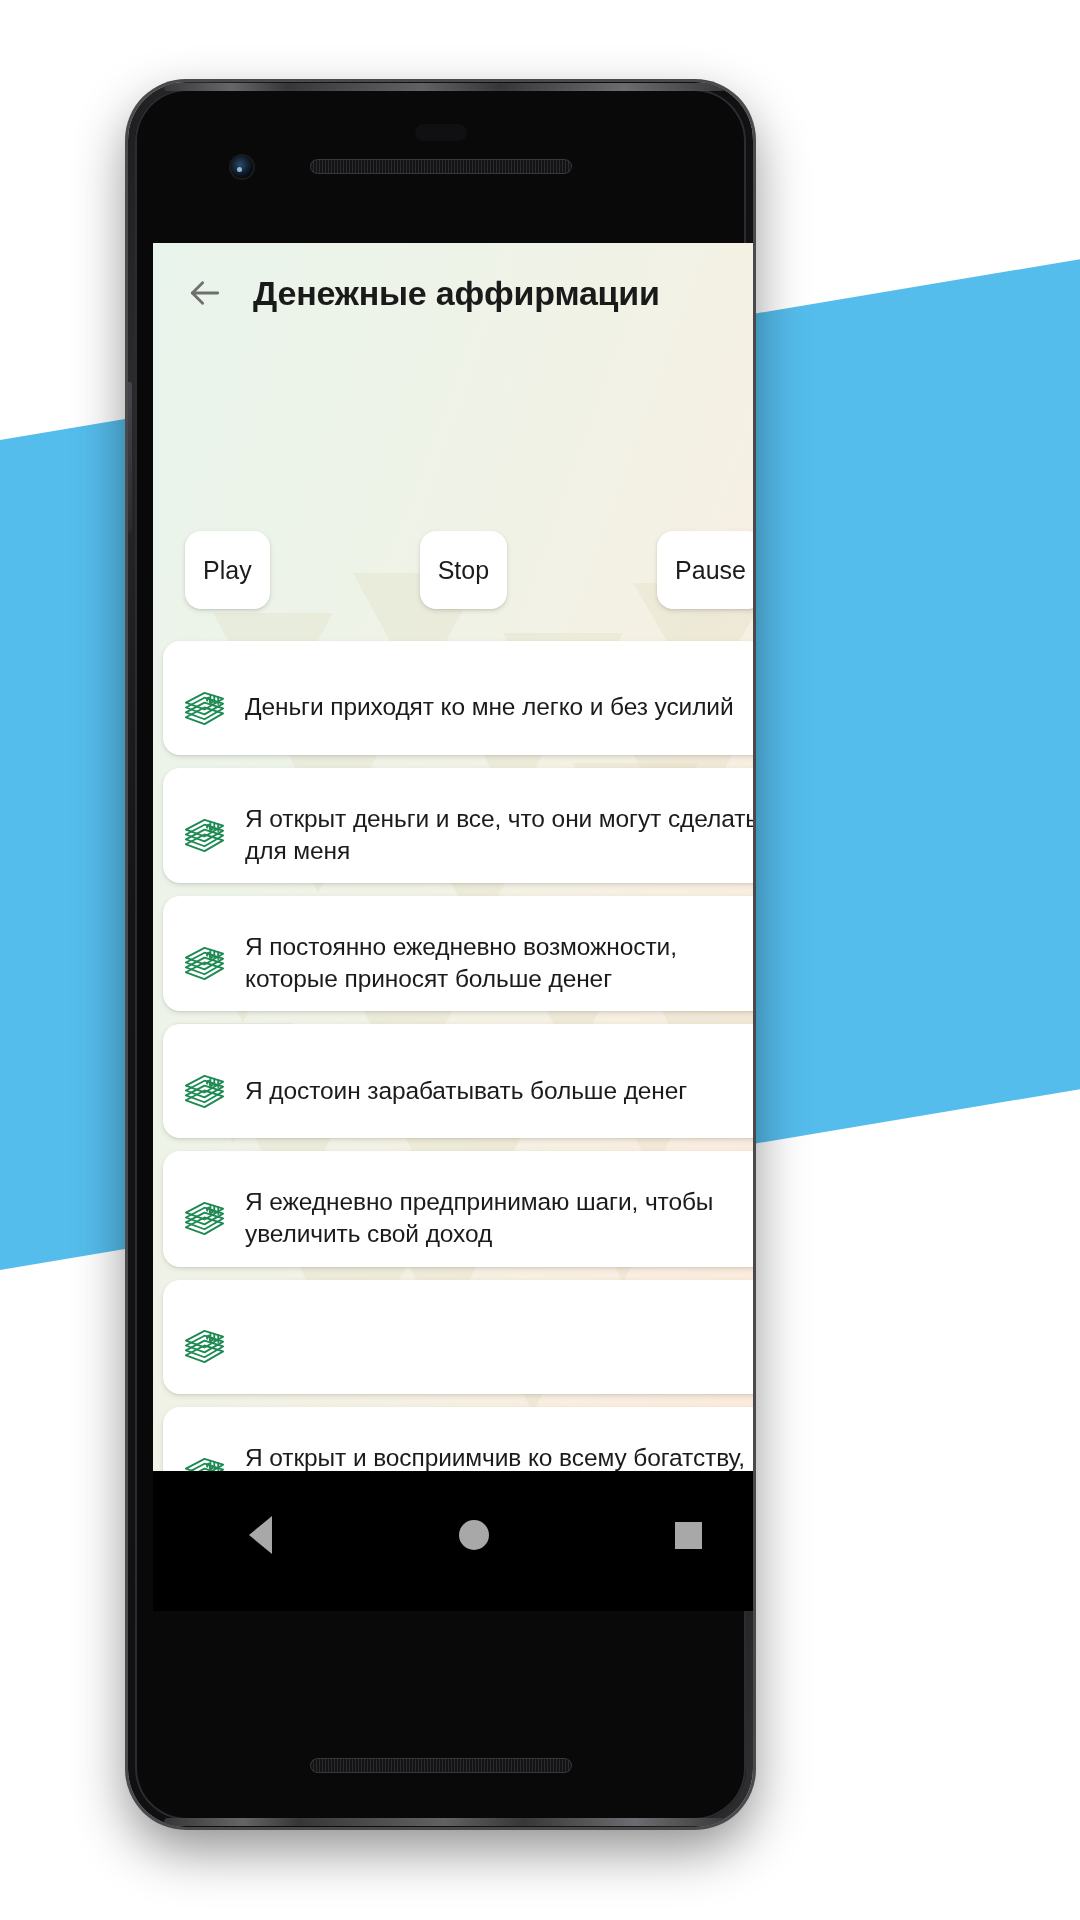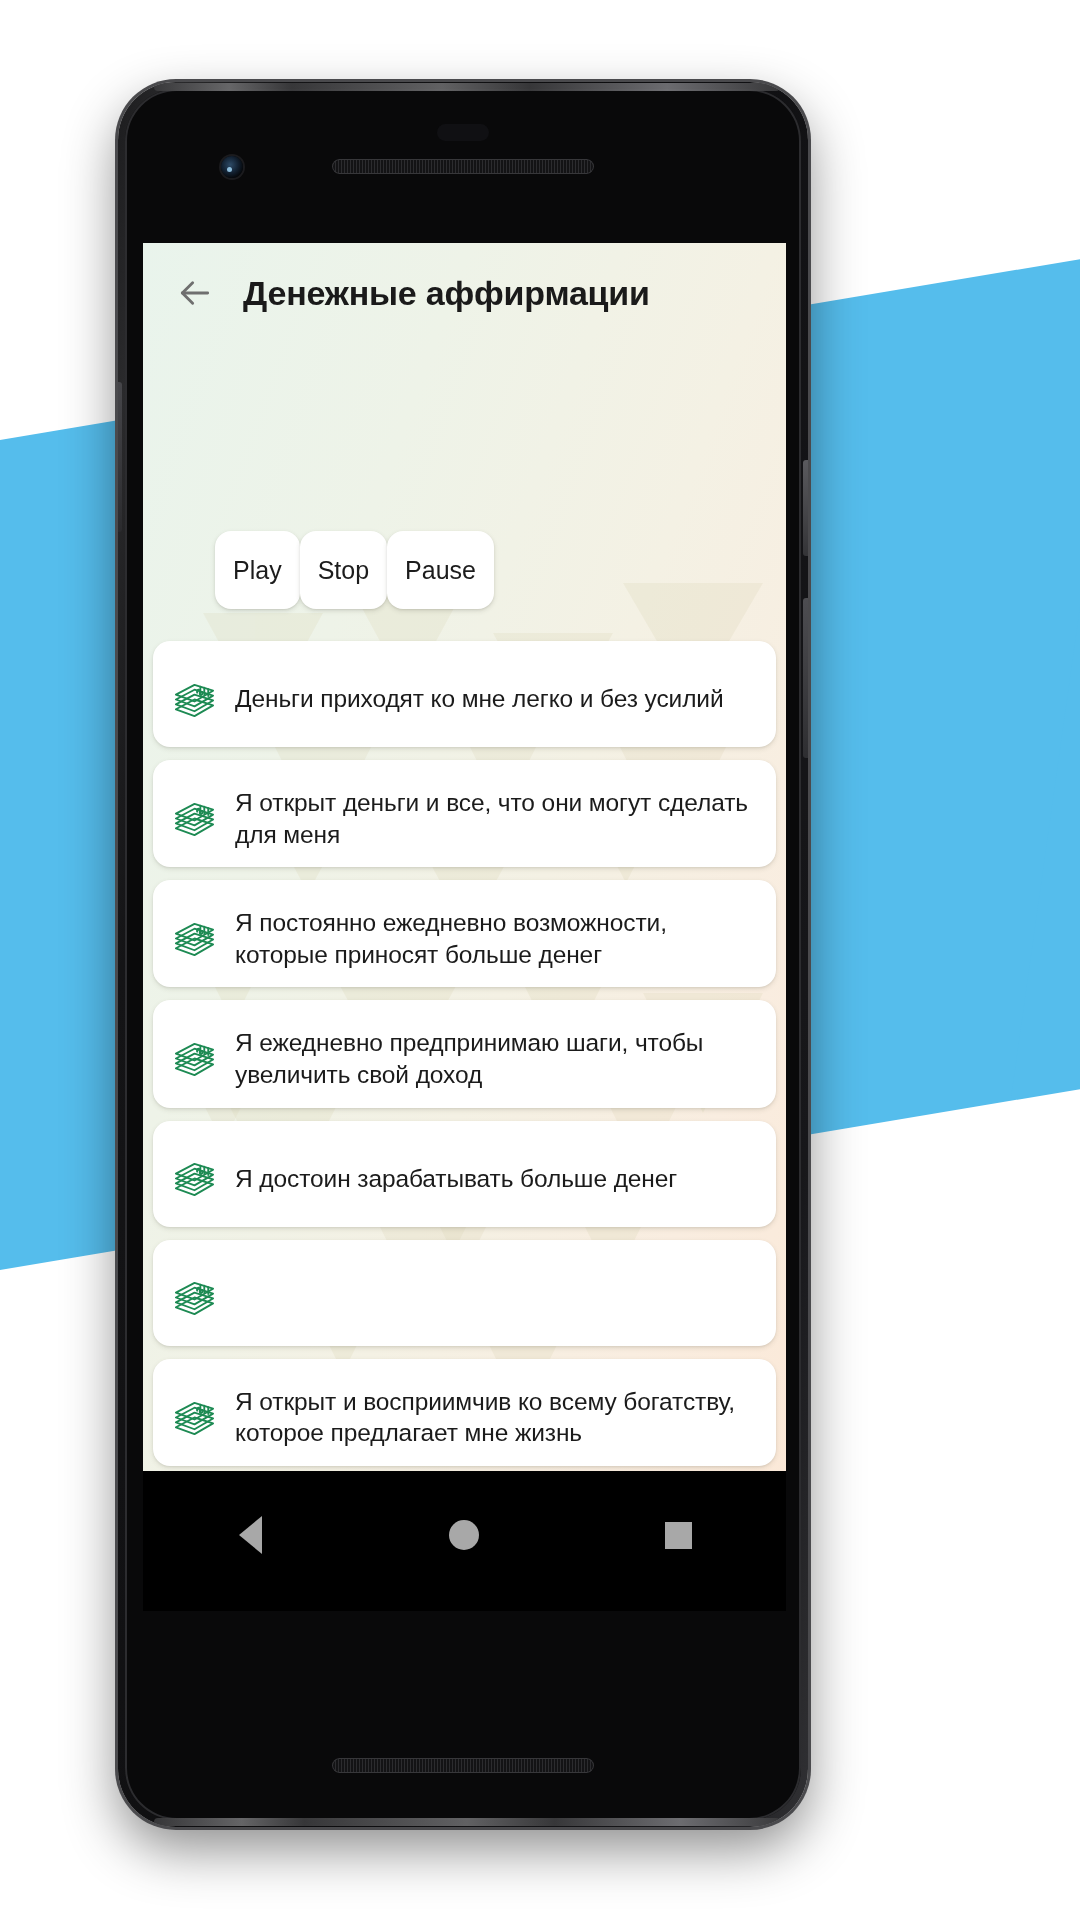--- a/index.html
+++ b/index.html
@@ -71,23 +71,23 @@
     width: 1400px;
     height: 700px;
     background: #ffffff;
     transform: skewY(-9.5deg);
     transform-origin: left top;
   }
 
   
   .phone {
     position: absolute;
-    left: 118px;
+    left: 128px;
     top: 82px;
-    width: 690px;
+    width: 625px;
     height: 1745px;
     border-radius: 58px;
     background: linear-gradient(100deg, #1c1c1e 0%, #2a2a2c 6%, #141416 16%, #0c0c0e 50%, #17171a 88%, #313134 100%);
     box-shadow:
       0 0 0 3px #4a4a4d,
       0 22px 54px rgba(0,0,0,0.45);
     overflow: hidden;
   }
   .phone-inner-bezel {
     position: absolute;
@@ -258,21 +258,22 @@
     letter-spacing: -0.2px;
     white-space: nowrap;
   }
 
   
   .controls {
     position: relative;
     z-index: 3;
     margin-top: 188px;
     display: flex;
-    padding: 0 72px;
+    justify-content: space-between;
+    padding: 0 32px;
   }
   .ctrl-btn {
     min-width: 80px;
     height: 78px;
     padding: 0 18px;
     background: #ffffff;
     border: none;
     border-radius: 16px;
     font-family: "Liberation Sans", sans-serif;
     font-size: 25px;
@@ -290,21 +291,21 @@
     z-index: 3;
     margin-top: 32px;
     padding: 0 10px 14px 10px;
     display: flex;
     flex-direction: column;
     gap: 13px;
   }
   .card {
     background: #ffffff;
     border-radius: 17px;
-    padding: 27px 18px 17px 16px;
+    padding: 35px 18px 17px 16px;
     display: flex;
     align-items: center;
     gap: 16px;
     box-shadow: 0 2px 5px rgba(70,70,50,.13), 0 1px 2px rgba(70,70,50,.09);
     cursor: pointer;
     min-height: 62px;
   }
   .card-icon {
     flex: 0 0 auto;
     width: 50px;
@@ -489,35 +490,35 @@
           <span class="card-icon">
             <svg width="47" height="47" viewBox="0 0 48 48" fill="none" stroke="#1d8a53" stroke-width="1.9" stroke-linejoin="round" stroke-linecap="round">
               <path d="M5 19 L24 9 L43 15 L24 26 Z"></path>
               <path d="M5 24 L24 14 L43 20 L24 31 Z"></path>
               <path d="M5 29 L24 19 L43 25 L24 36 Z"></path>
               <path d="M5 34 L24 24 L43 30 L24 41 Z"></path>
               <path d="M30 11 L30 18 M34 12 L34 19 M38 13.5 L38 20.5"></path>
               <path d="M28.2 14.8 q2.6 -1.3 3.4 0.2 q0.7 1.4 -2.2 2.2 q-2.9 0.8 -2.2 2.2 q0.8 1.5 3.4 0.2" transform="rotate(-72 29 17)"></path>
             </svg>
           </span>
+          <span class="card-text">Я достоин зарабатывать больше денег</span>
+        </div>
+
+        <div class="card">
+          <span class="card-icon">
+            <svg width="47" height="47" viewBox="0 0 48 48" fill="none" stroke="#1d8a53" stroke-width="1.9" stroke-linejoin="round" stroke-linecap="round">
+              <path d="M5 19 L24 9 L43 15 L24 26 Z"></path>
+              <path d="M5 24 L24 14 L43 20 L24 31 Z"></path>
+              <path d="M5 29 L24 19 L43 25 L24 36 Z"></path>
+              <path d="M5 34 L24 24 L43 30 L24 41 Z"></path>
+              <path d="M30 11 L30 18 M34 12 L34 19 M38 13.5 L38 20.5"></path>
+              <path d="M28.2 14.8 q2.6 -1.3 3.4 0.2 q0.7 1.4 -2.2 2.2 q-2.9 0.8 -2.2 2.2 q0.8 1.5 3.4 0.2" transform="rotate(-72 29 17)"></path>
+            </svg>
+          </span>
           <span class="card-text">Я ежедневно предпринимаю шаги, чтобы увеличить свой доход</span>
-        </div>
-
-        <div class="card">
-          <span class="card-icon">
-            <svg width="47" height="47" viewBox="0 0 48 48" fill="none" stroke="#1d8a53" stroke-width="1.9" stroke-linejoin="round" stroke-linecap="round">
-              <path d="M5 19 L24 9 L43 15 L24 26 Z"></path>
-              <path d="M5 24 L24 14 L43 20 L24 31 Z"></path>
-              <path d="M5 29 L24 19 L43 25 L24 36 Z"></path>
-              <path d="M5 34 L24 24 L43 30 L24 41 Z"></path>
-              <path d="M30 11 L30 18 M34 12 L34 19 M38 13.5 L38 20.5"></path>
-              <path d="M28.2 14.8 q2.6 -1.3 3.4 0.2 q0.7 1.4 -2.2 2.2 q-2.9 0.8 -2.2 2.2 q0.8 1.5 3.4 0.2" transform="rotate(-72 29 17)"></path>
-            </svg>
-          </span>
-          <span class="card-text">Я достоин зарабатывать больше денег</span>
         </div>
 
         <div class="card">
           <span class="card-icon">
             <svg width="47" height="47" viewBox="0 0 48 48" fill="none" stroke="#1d8a53" stroke-width="1.9" stroke-linejoin="round" stroke-linecap="round">
               <path d="M5 19 L24 9 L43 15 L24 26 Z"></path>
               <path d="M5 24 L24 14 L43 20 L24 31 Z"></path>
               <path d="M5 29 L24 19 L43 25 L24 36 Z"></path>
               <path d="M5 34 L24 24 L43 30 L24 41 Z"></path>
               <path d="M30 11 L30 18 M34 12 L34 19 M38 13.5 L38 20.5"></path>

